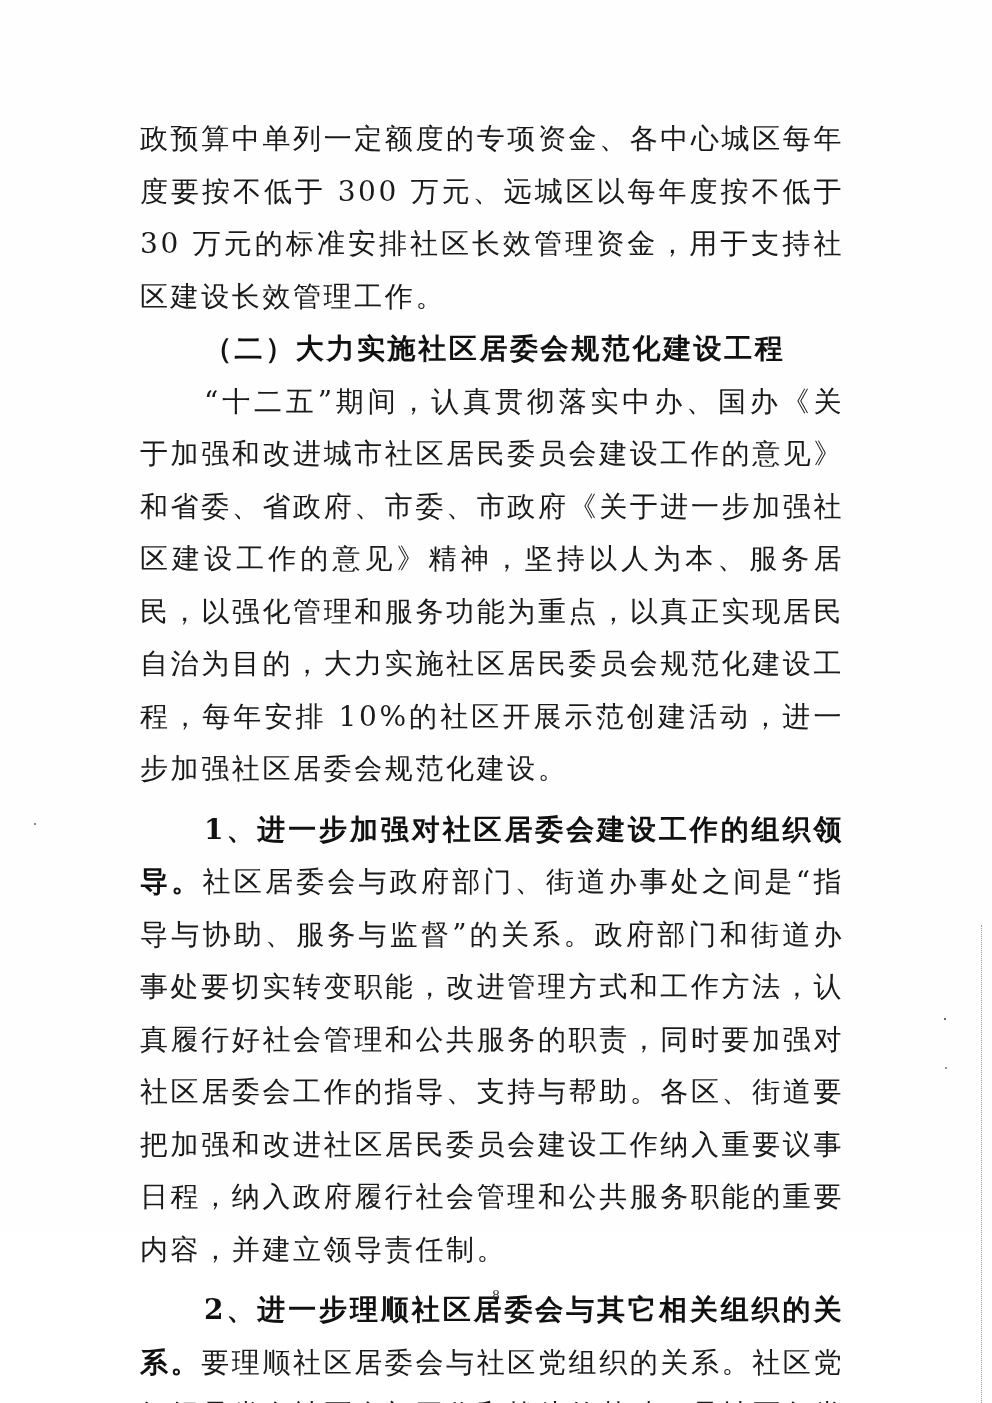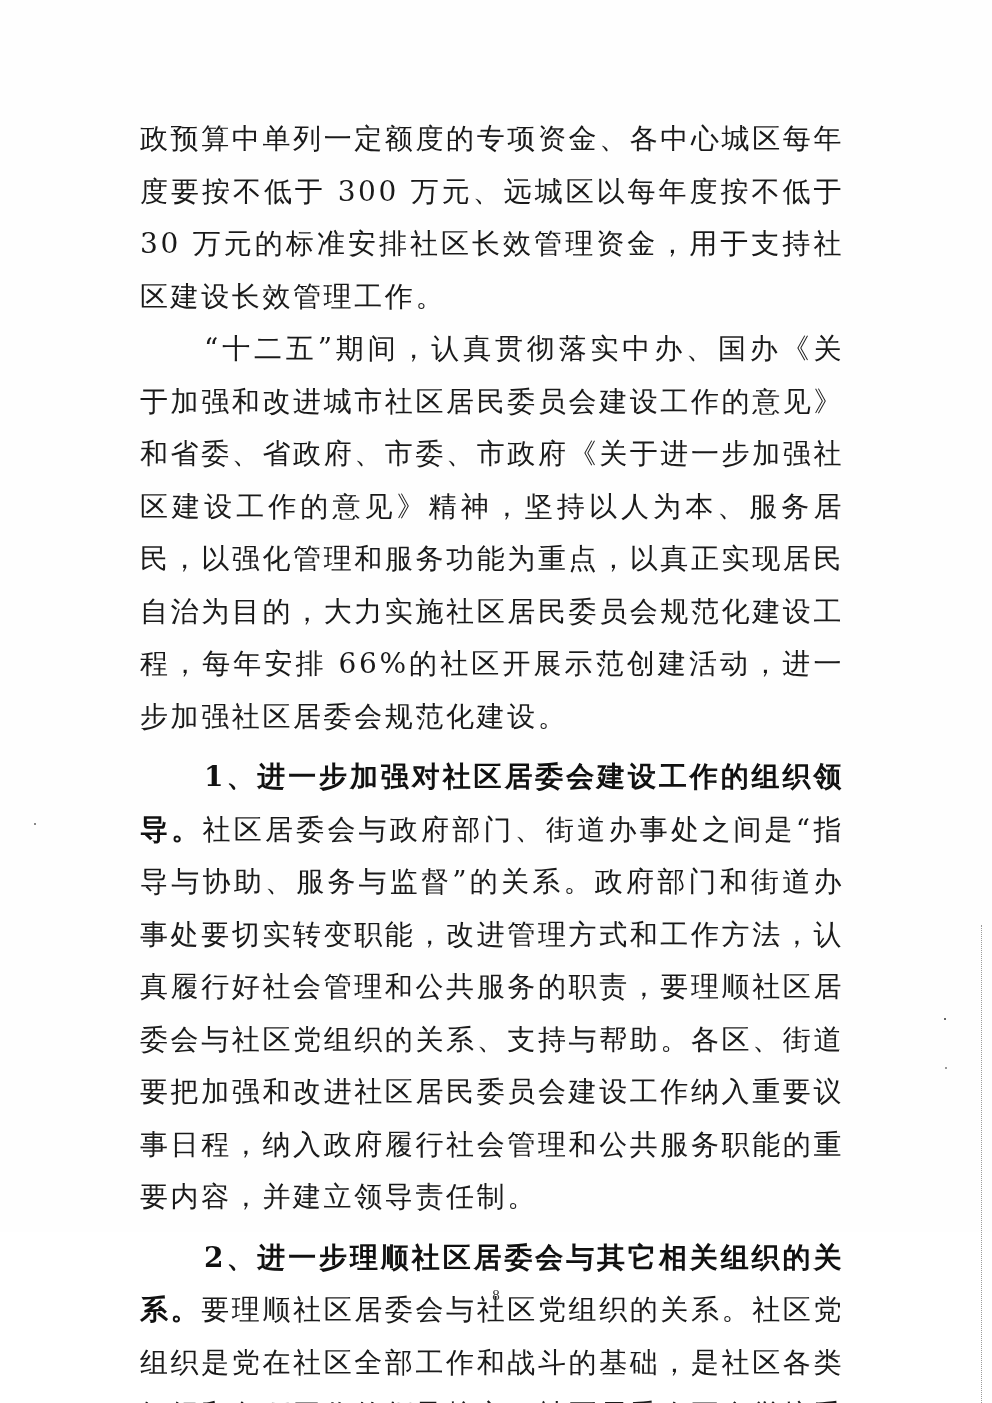--- a/index.html
+++ b/index.html
@@ -31,26 +31,27 @@
 </style>
 </head>
 <body>
 
 <div class="page">
 
   <div class="text-block">
 
     <p>政预算中单列一定额度的专项资金、各中心城区每年度要按不低于 300 万元、远城区以每年度按不低于 30 万元的标准安排社区长效管理资金，用于支持社区建设长效管理工作。</p>
 
+    <p class="indent heading">（二）大力实施社区居委会规范化建设工程</p>
 
-    <p class="indent">“十二五”期间，认真贯彻落实中办、国办《关于加强和改进城市社区居民委员会建设工作的意见》和省委、省政府、市委、市政府《关于进一步加强社区建设工作的意见》精神，坚持以人为本、服务居民，以强化管理和服务功能为重点，以真正实现居民自治为目的，大力实施社区居民委员会规范化建设工程，每年安排 66%的社区开展示范创建活动，进一步加强社区居委会规范化建设。</p>
+    <p class="indent">“十二五”期间，认真贯彻落实中办、国办《关于加强和改进城市社区居民委员会建设工作的意见》和省委、省政府、市委、市政府《关于进一步加强社区建设工作的意见》精神，坚持以人为本、服务居民，以强化管理和服务功能为重点，以真正实现居民自治为目的，大力实施社区居民委员会规范化建设工程，每年安排 10%的社区开展示范创建活动，进一步加强社区居委会规范化建设。</p>
 
     <div class="gap"></div>
 
-    <p class="indent"><span class="bold-lead">1、进一步加强对社区居委会建设工作的组织领导。</span><span>社区居委会与政府部门、街道办事处之间是“指导与协助、服务与监督”的关系。政府部门和街道办事处要切实转变职能，改进管理方式和工作方法，认真履行好社会管理和公共服务的职责，要理顺社区居委会与社区党组织的关系、支持与帮助。各区、街道要把加强和改进社区居民委员会建设工作纳入重要议事日程，纳入政府履行社会管理和公共服务职能的重要内容，并建立领导责任制。</span></p>
+    <p class="indent"><span class="bold-lead">1、进一步加强对社区居委会建设工作的组织领导。</span><span>社区居委会与政府部门、街道办事处之间是“指导与协助、服务与监督”的关系。政府部门和街道办事处要切实转变职能，改进管理方式和工作方法，认真履行好社会管理和公共服务的职责，同时要加强对社区居委会工作的指导、支持与帮助。各区、街道要把加强和改进社区居民委员会建设工作纳入重要议事日程，纳入政府履行社会管理和公共服务职能的重要内容，并建立领导责任制。</span></p>
 
     <div class="gap"></div>
 
     <p class="indent"><span class="bold-lead">2、进一步理顺社区居委会与其它相关组织的关系。</span><span>要理顺社区居委会与社区党组织的关系。社区党组织是党在社区全部工作和战斗的基础，是社区各类组织和各项工作的领导核心。社区居委会要自觉接受社区党组织的领导，社区党组织要</span></p>
 
   </div>
 
   <div class="page-number">8</div>
 
   <div class="edge-line"></div>

